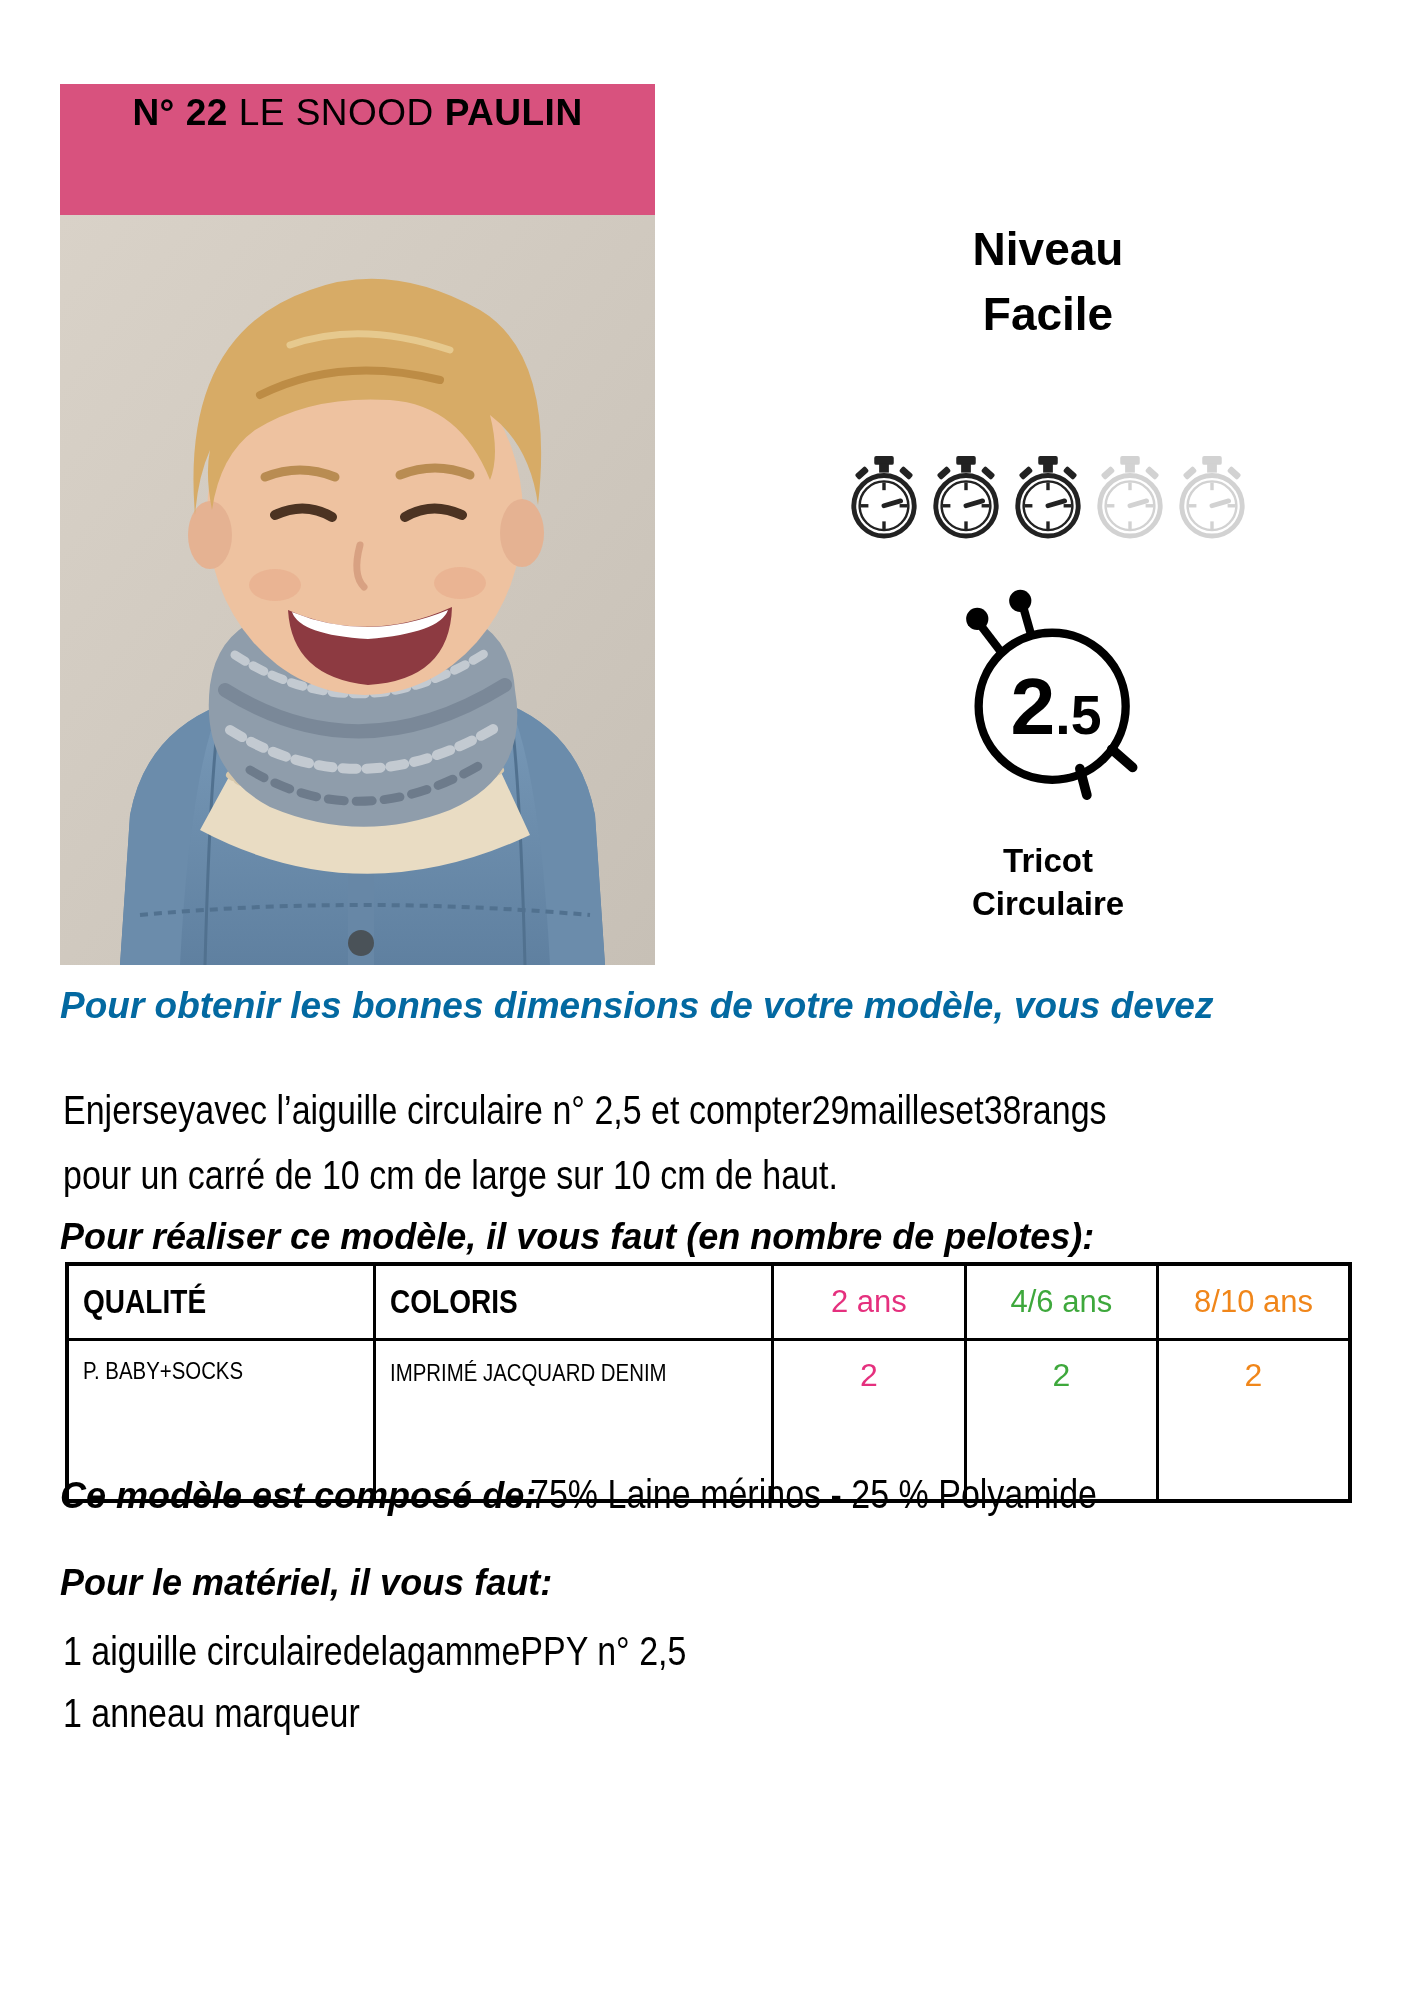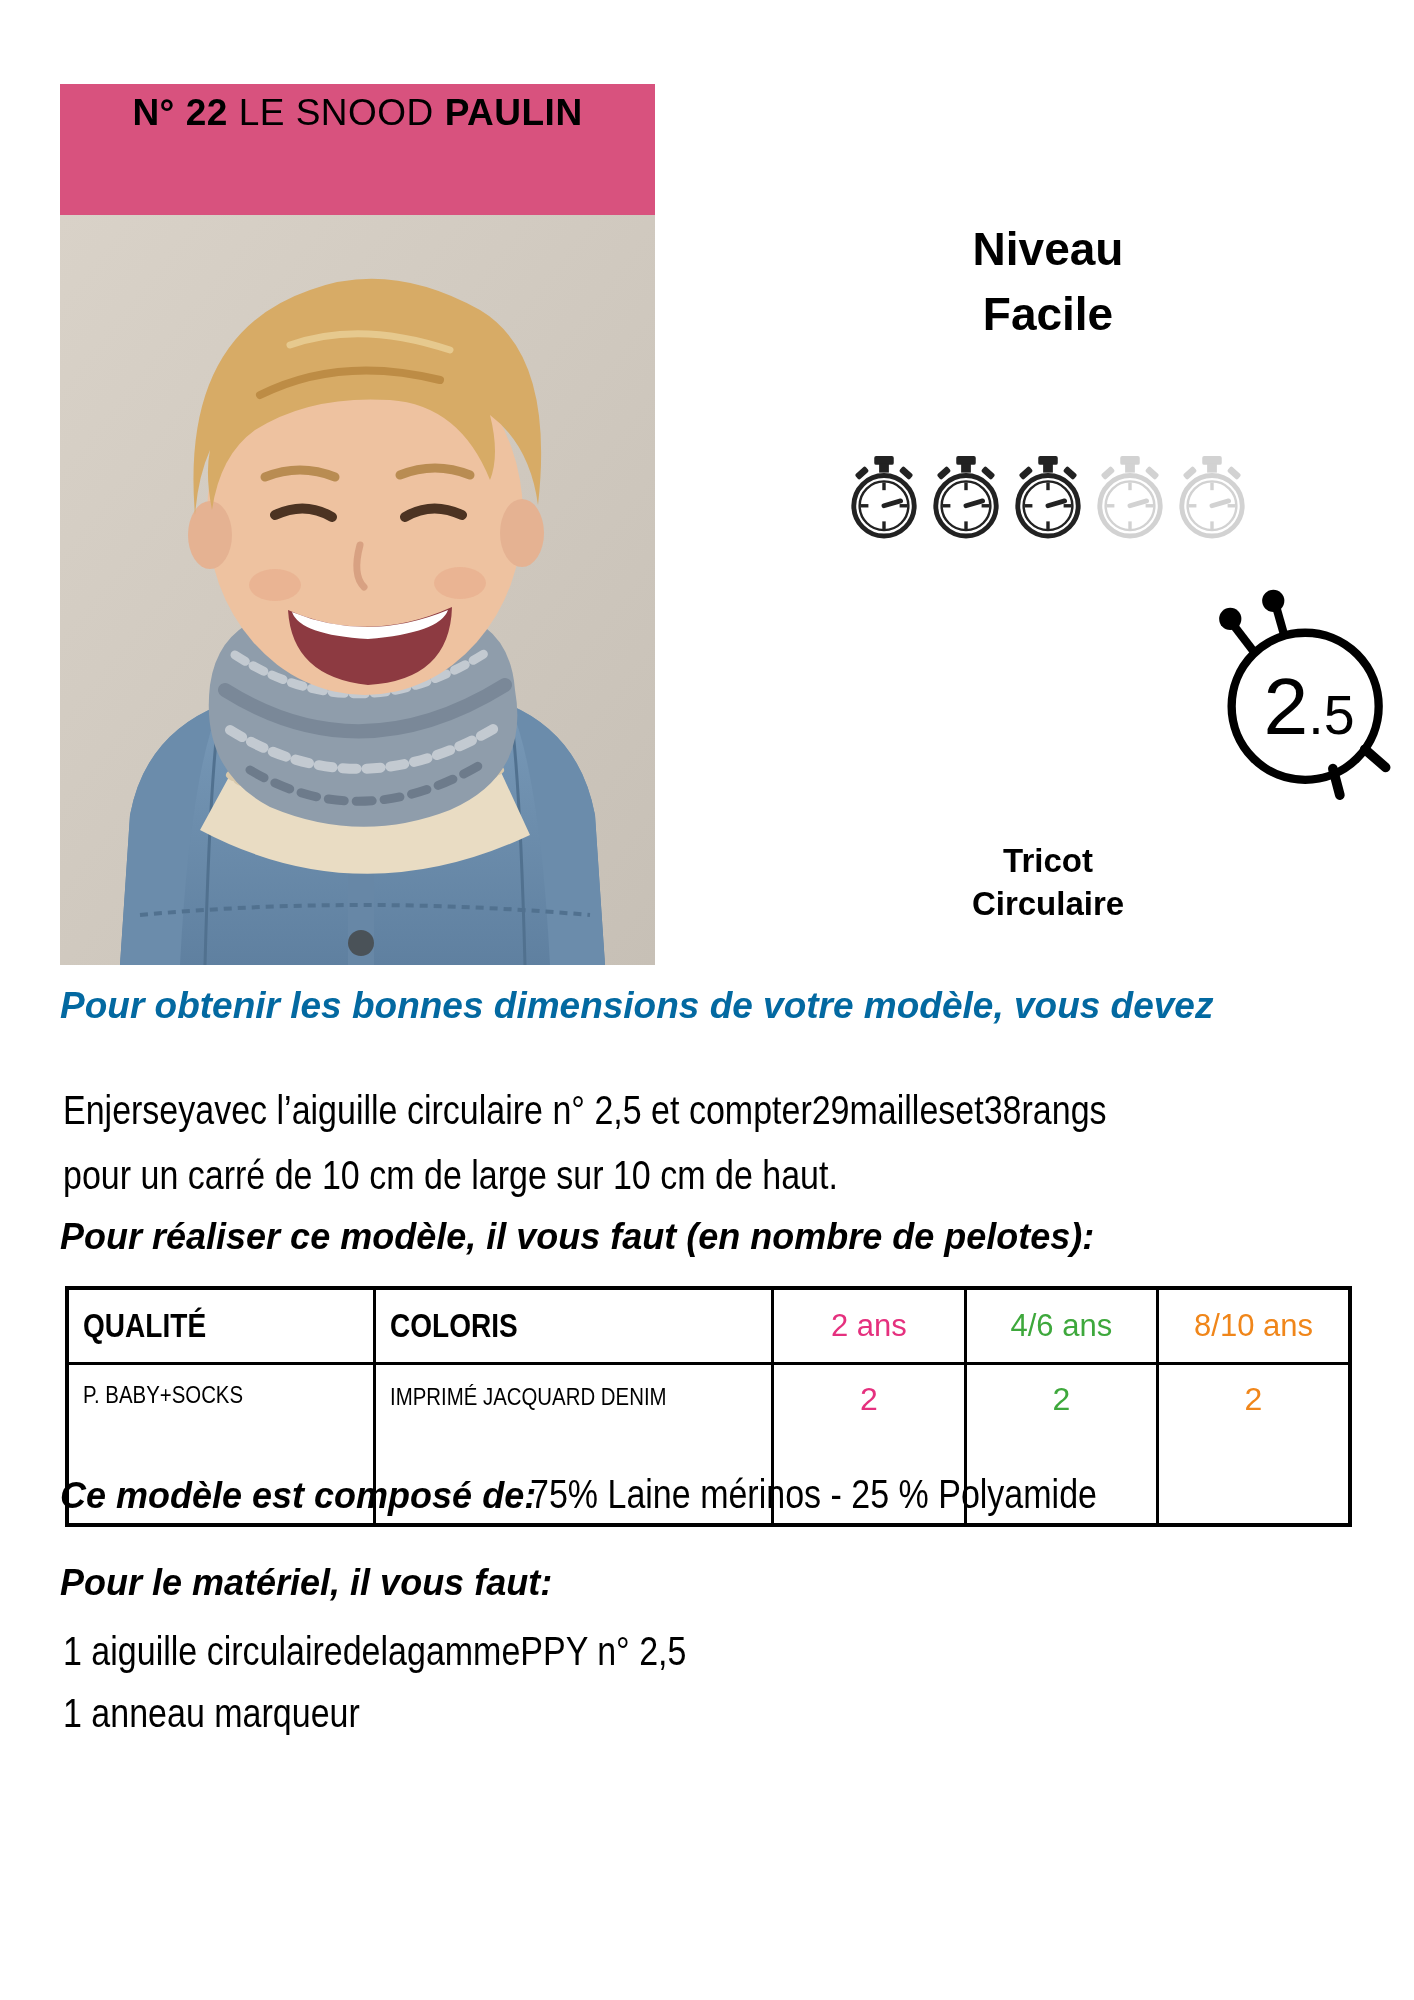--- a/index.html
+++ b/index.html
@@ -21,35 +21,35 @@
 
   
   .right-col{left:690px;top:205px;width:716px;height:750px;}
   .niveau{position:absolute;top:12px;left:0;width:100%;text-align:center;
           font-size:46px;font-weight:bold;line-height:1.42;}
   .timers{position:absolute;top:248px;left:0;width:100%;display:flex;
           justify-content:center;gap:4px;}
   .timers svg{width:78px;height:88px;}
   .timer-filled{color:#222222;}
   .timer-empty{color:#d2d2d2;}
-  .needle-wrap{position:absolute;top:382px;left:0;width:100%;display:flex;justify-content:flex-end;}
+  .needle-wrap{position:absolute;top:382px;left:0;width:100%;display:flex;justify-content:center;font-weight:bold;}
   .needle-wrap svg{width:210px;height:215px;}
   .tricot{position:absolute;top:635px;left:0;width:100%;text-align:center;
           font-size:33px;font-weight:bold;line-height:1.3;}
 
   
   .red-heading{left:60px;top:983px;width:1340px;font-size:37px;font-weight:bold;
                font-style:italic;line-height:1.25;}
   .narrow{display:inline-block;transform:scaleX(0.85);transform-origin:left top;white-space:nowrap;}
   .gauge-body{left:63px;top:1078px;width:1340px;font-size:40px;line-height:1.62;}
   .section-heading{font-size:36px;font-weight:bold;font-style:italic;}
   .pelotes-heading{left:60px;top:1216px;width:1340px;}
 
   
-  .pelotes-table{left:65px;top:1262px;width:1287px;margin-top:24px;}
+  .pelotes-table{left:65px;top:1262px;width:1287px;}
   table{border-collapse:collapse;width:100%;}
   table,th,td{border:3px solid #000;}
   table{border-width:4px;}
   th,td{padding:0;}
   th{height:72px;font-size:33px;text-align:left;vertical-align:middle;}
   th .cellpad, td .cellpad{padding:0 0 0 14px;display:block;}
   th.age{text-align:center;font-weight:normal;font-size:31px;}
   th.age .cellpad{padding:0;}
   td{height:158px;vertical-align:top;font-size:24px;font-weight:normal;}
   td .cellpad{padding-top:16px;}

